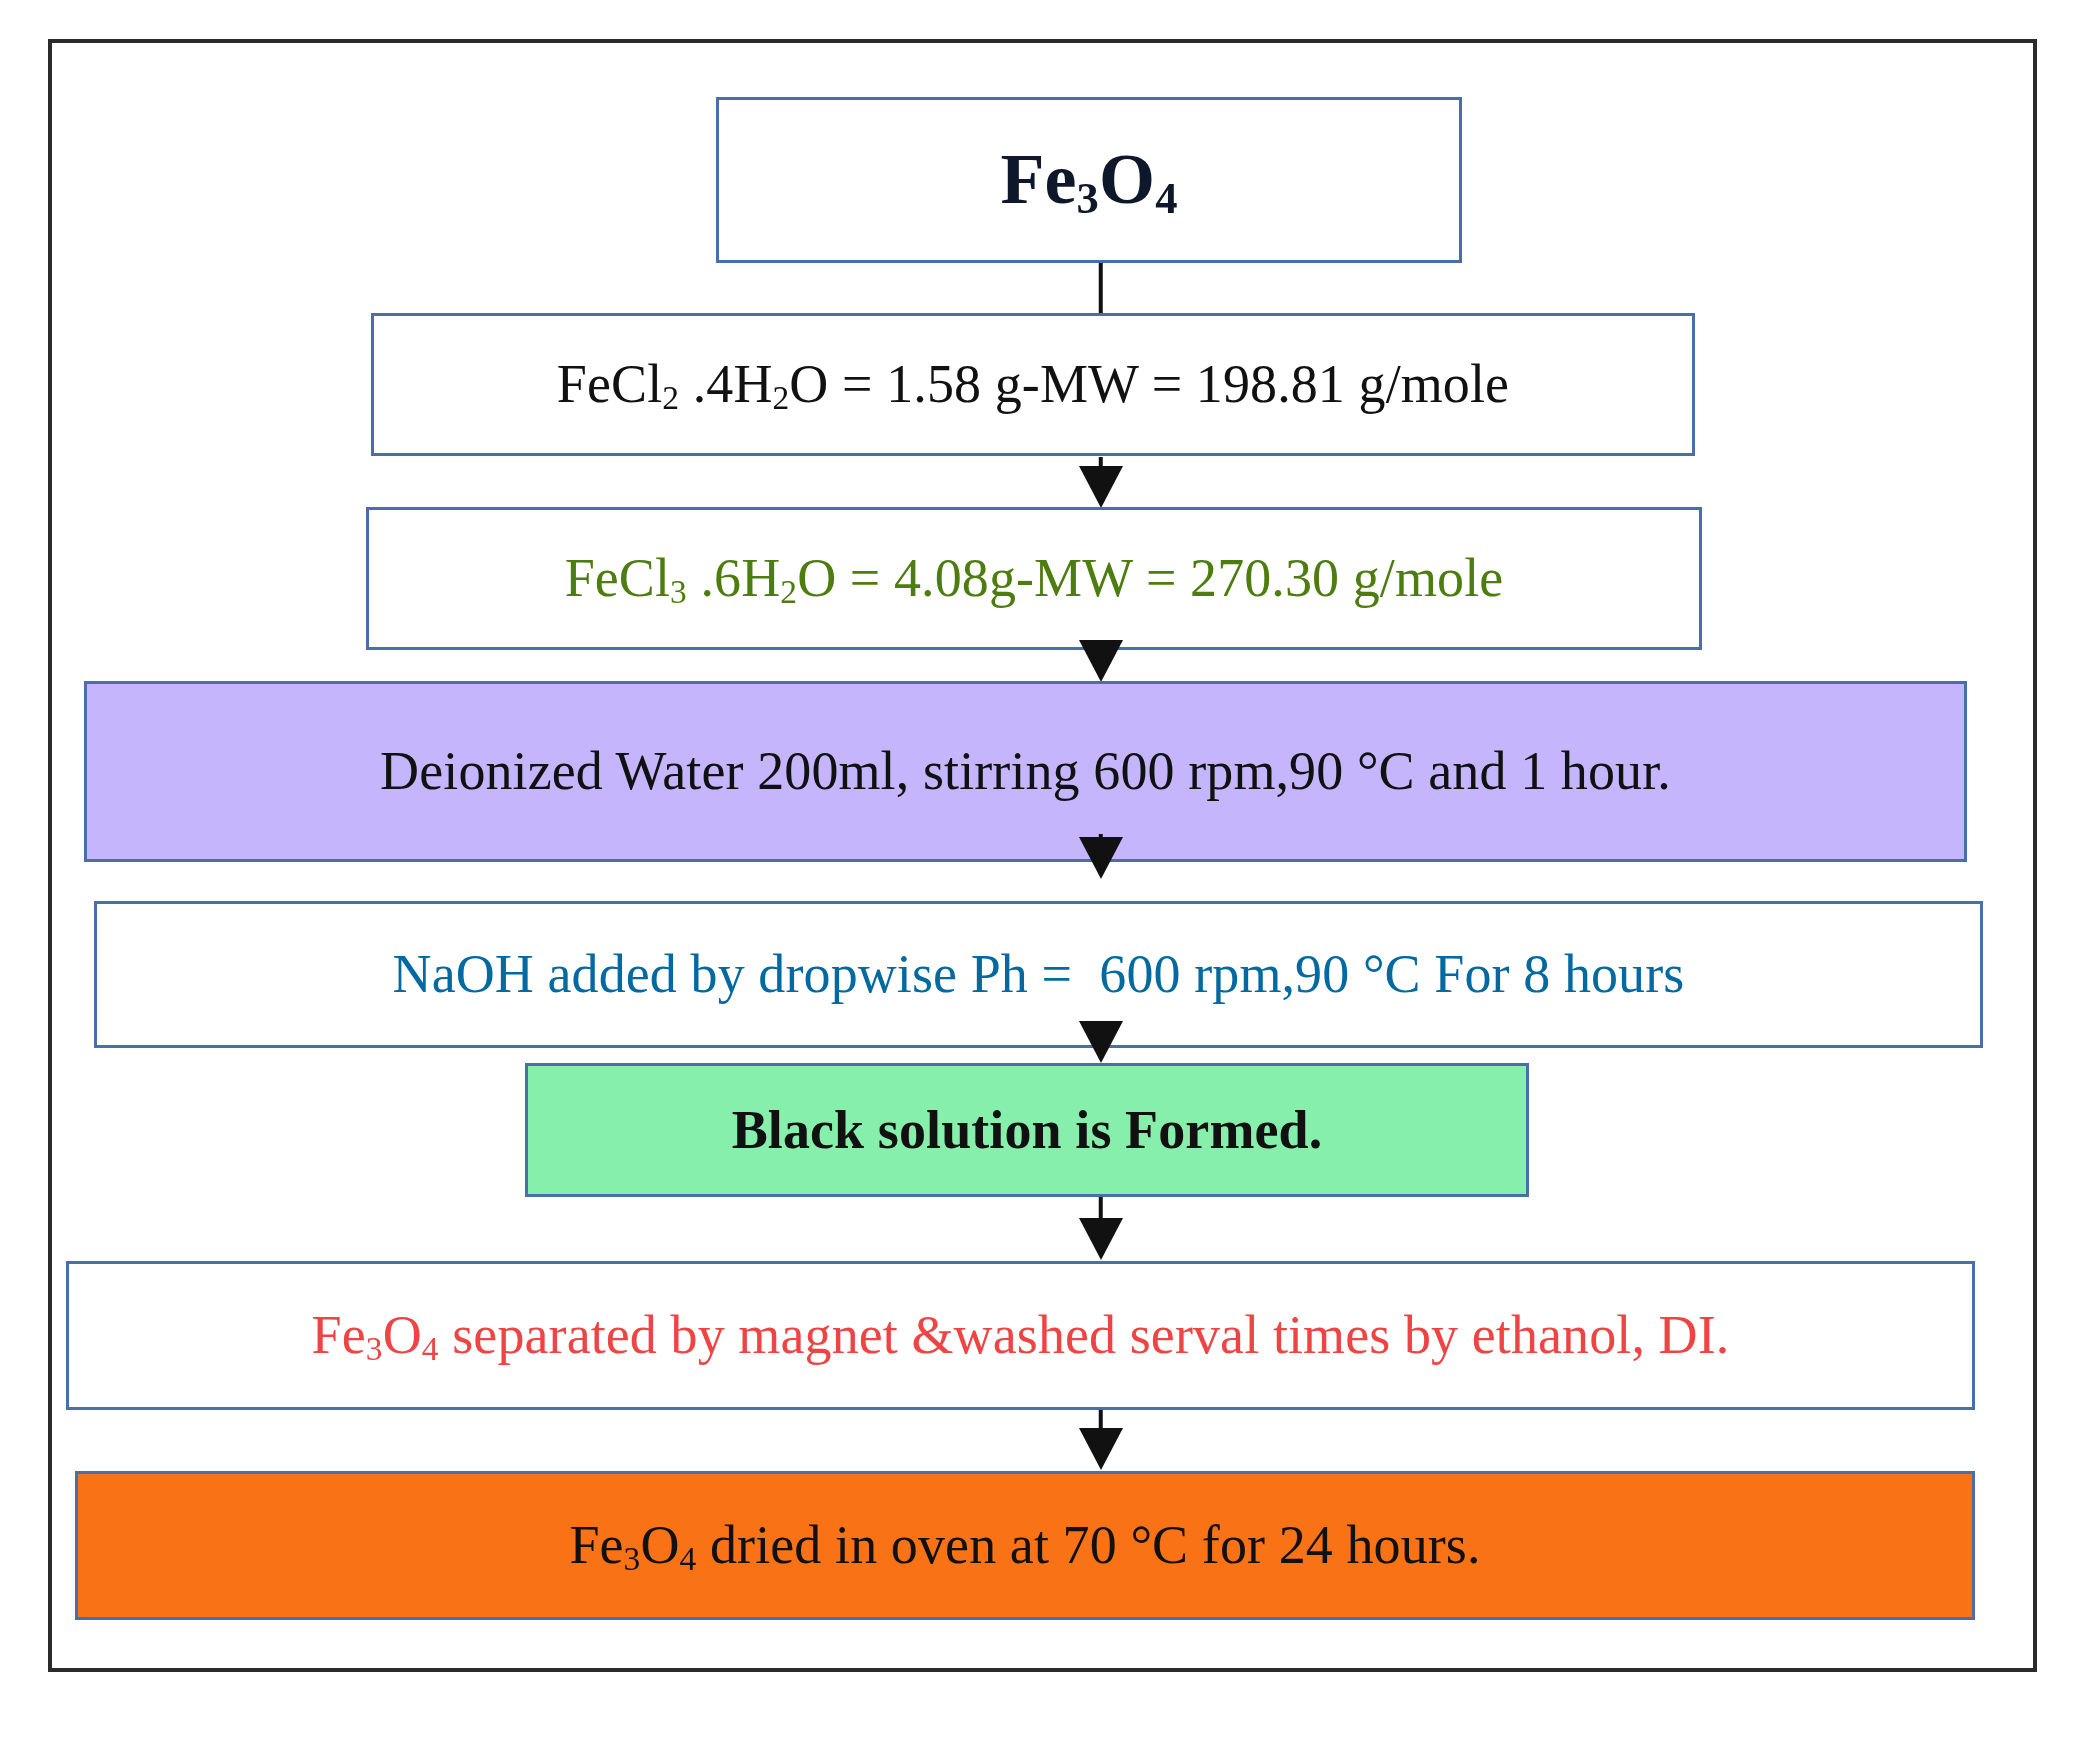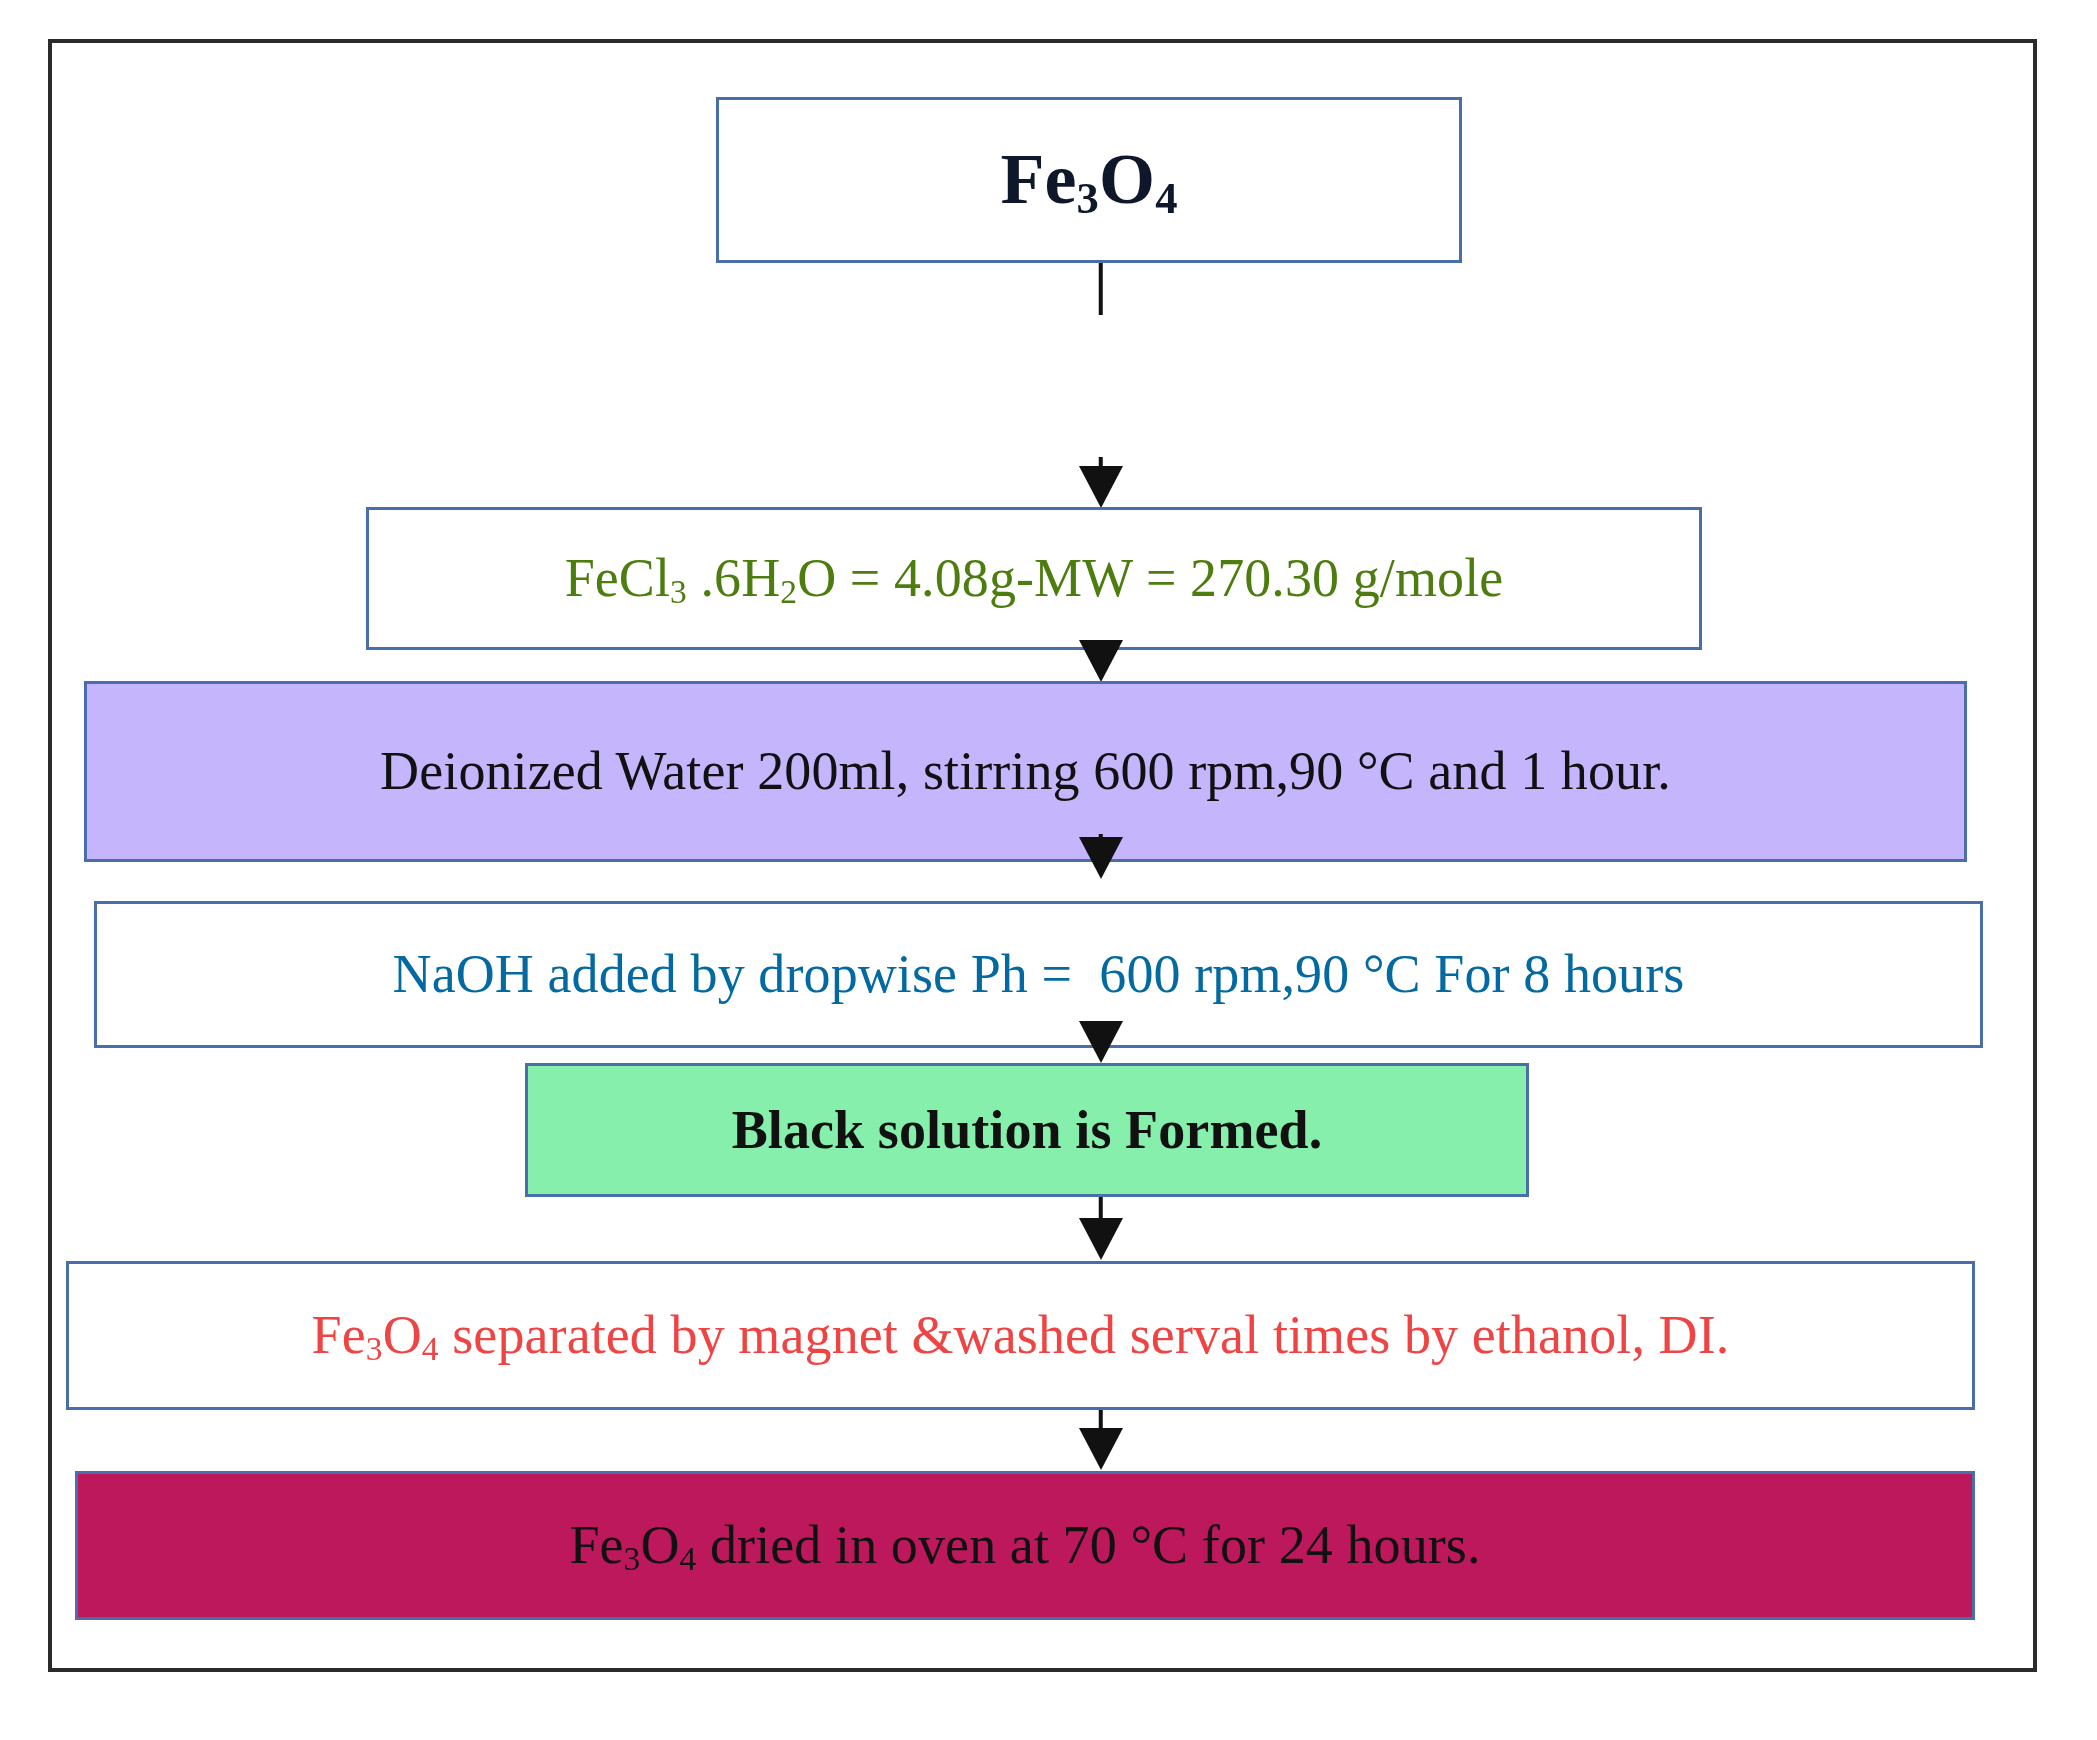--- a/index.html
+++ b/index.html
@@ -92,20 +92,23 @@
 
   <div class="node title bold" style="left: 716px; top: 97px; width: 746px; height: 166px; border-color: rgb(74, 110, 169); background-color: rgb(255, 255, 255); color: #0f172a;">
     <span class="label">Fe<sub>3</sub>O<sub>4</sub></span>
   </div>
 
   <div class="connector plain" style="left:1078px; top:263px; width:45px; height:52px;">
     <span class="stem" style="height: 52px; background: rgb(17, 17, 17);"></span>
 
   </div>
 
+  <div class="node" style="left: 371px; top: 313px; width: 1324px; height: 143px; border-color: rgb(74, 110, 169); background-color: rgb(255, 255, 255); color: rgb(17, 17, 17);">
+    <span class="label">FeCl<sub>2</sub> .4H<sub>2</sub>O = 1.58 g-MW = 198.81 g/mole</span>
+  </div>
 
   <div class="connector" style="left:1078px; top:457px; width:45px; height:51px;">
     <span class="stem" style="height: 15px; background: rgb(17, 17, 17);"></span>
     <span class="head" style="display: block; border-top-color: rgb(17, 17, 17);"></span>
   </div>
 
   <div class="node" style="left: 366px; top: 507px; width: 1336px; height: 143px; border-color: rgb(74, 110, 169); background-color: rgb(255, 255, 255); color: #4d7c0f;">
     <span class="label">FeCl<sub>3</sub> .6H<sub>2</sub>O = 4.08g-MW = 270.30 g/mole</span>
   </div>
 
@@ -143,18 +146,18 @@
 
   <div class="node" style="left: 66px; top: 1261px; width: 1909px; height: 149px; border-color: rgb(74, 110, 169); background-color: rgb(255, 255, 255); color: #ef4444;">
     <span class="label">Fe<sub>3</sub>O<sub>4</sub> separated by magnet &amp;washed serval times by ethanol, DI.</span>
   </div>
 
   <div class="connector" style="left:1078px; top:1410px; width:45px; height:60px;">
     <span class="stem" style="height: 22.4px; background: rgb(17, 17, 17);"></span>
     <span class="head" style="display: block; border-top-color: rgb(17, 17, 17);"></span>
   </div>
 
-  <div class="node" style="left: 75px; top: 1471px; width: 1900px; height: 149px; border-color: rgb(74, 110, 169); background-color: #be185d; color: rgb(17, 17, 17);">
+  <div class="node" style="left: 75px; top: 1471px; width: 1900px; height: 149px; border-color: rgb(74, 110, 169); background-color: #f97316; color: rgb(17, 17, 17);">
     <span class="label">Fe<sub>3</sub>O<sub>4</sub> dried in oven at 70 °C for 24 hours.</span>
   </div>
 
 </div>
 
 
 </body></html>

